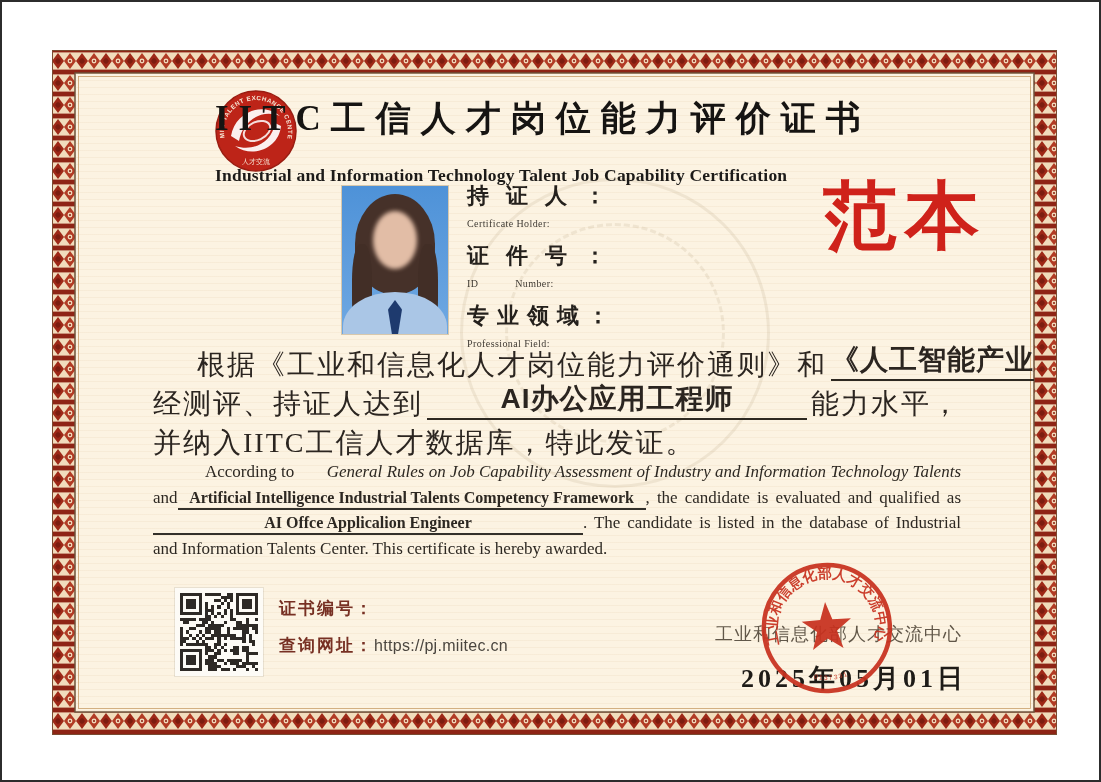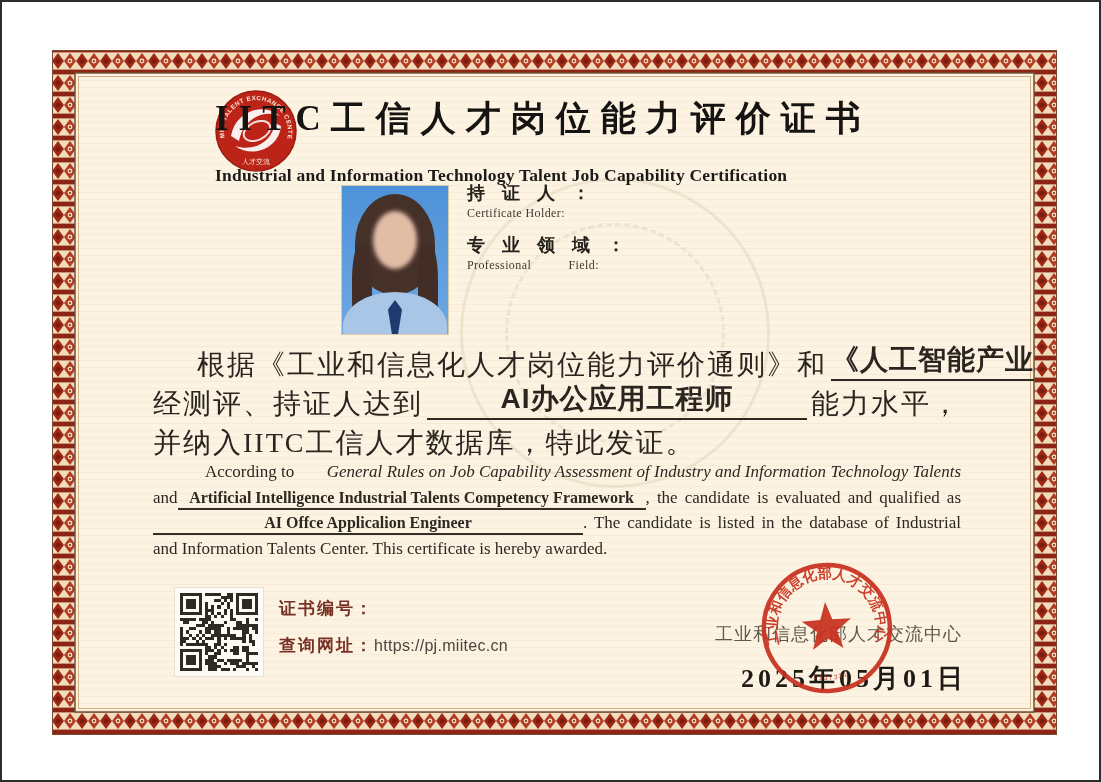--- a/index.html
+++ b/index.html
@@ -36,24 +36,24 @@
   .photo .strand-l { position:absolute; left:10px; top:58px; width:20px; height:92px; background:#422e26; border-radius:40%; }
   .photo .strand-r { position:absolute; right:10px; top:58px; width:20px; height:92px; background:#422e26; border-radius:40%; }
   .photo .face { position:absolute; left:31px; top:25px; width:44px; height:58px; background:#e2bda6; border-radius:50%; filter:blur(2px); }
   .photo .shirt { position:absolute; left:1px; bottom:0; width:104px; height:42px; background:#aac6e6; border-radius:55% 55% 0 0/90% 90% 0 0; }
   .photo .tie { position:absolute; left:46px; bottom:0; width:14px; height:34px; background:#1e3a6e;
     clip-path:polygon(50% 0,100% 28%,72% 100%,28% 100%,0 28%); }
 
   
   .fields { position:absolute; left:392px; top:108px; width:330px; }
   .frow { margin-bottom:12px; }
-  .frow .cn { display:block; font-size:18px; font-weight:bold; color:#24201c; white-space:nowrap; }
+  .frow .cn { display:block; font-size:22px; font-weight:bold; color:#24201c; white-space:nowrap; }
   .frow:nth-child(1) .cn, .frow:nth-child(2) .cn { letter-spacing:17px; }
   .frow:nth-child(3) .cn { letter-spacing:8px; }
-  .frow .en { display:block; margin-top:1px; font-size:12px; color:#3f3a33; letter-spacing:0.4px; }
+  .frow .en { display:block; margin-top:7px; font-size:10px; color:#3f3a33; letter-spacing:0.4px; }
   .frow:nth-child(2) .en { word-spacing:34px; }
 
   
   .cnblock { position:absolute; left:78px; top:272px; width:808px; font-size:28px; color:#2b2520; letter-spacing:2px; }
   .cnrow { display:flex; align-items:flex-end; height:39px; white-space:nowrap; }
   .cnrow .indent { padding-left:44px; }
   .cnrow .cblank { flex:1 1 auto; text-align:center; font-family:"Liberation Sans","DejaVu Sans",sans-serif;
     font-weight:bold; border-bottom:2px solid #2e2922; margin:16px 4px 3px 4px; letter-spacing:1px; }
 
   
@@ -123,34 +123,39 @@
           <textPath href="#logoArc" startOffset="2">MIIT TALENT EXCHANGE CENTER</textPath>
         </text>
         <text x="43" y="76" text-anchor="middle" font-size="7" fill="#f7e9d8">人才交流</text>
       </svg>
 
       <div class="titlebox">
         <div class="title">IITC工信人才岗位能力评价证书</div>
         <div class="subtitle">Industrial and Information Technology Talent Job Capability Certification</div>
       </div>
 
+      <div class="specimen">范本</div>
 
       <div class="photo">
         <div class="hair"></div>
         <div class="strand-l"></div>
         <div class="strand-r"></div>
         <div class="face"></div>
         <div class="shirt"></div>
         <div class="tie"></div>
       </div>
 
       <div class="fields">
         <div class="frow">
           <span class="cn">持证人：</span>
           <span class="en">Certificate Holder:</span>
+        </div>
+        <div class="frow">
+          <span class="cn">证件号：</span>
+          <span class="en">ID Number:</span>
         </div>
         <div class="frow">
           <span class="cn">专业领域：</span>
           <span class="en">Professional Field:</span>
         </div>
       </div>
 
       <div class="cnblock">
         <div class="cnrow">
           <span class="indent">根据《工业和信息化人才岗位能力评价通则》和</span>

